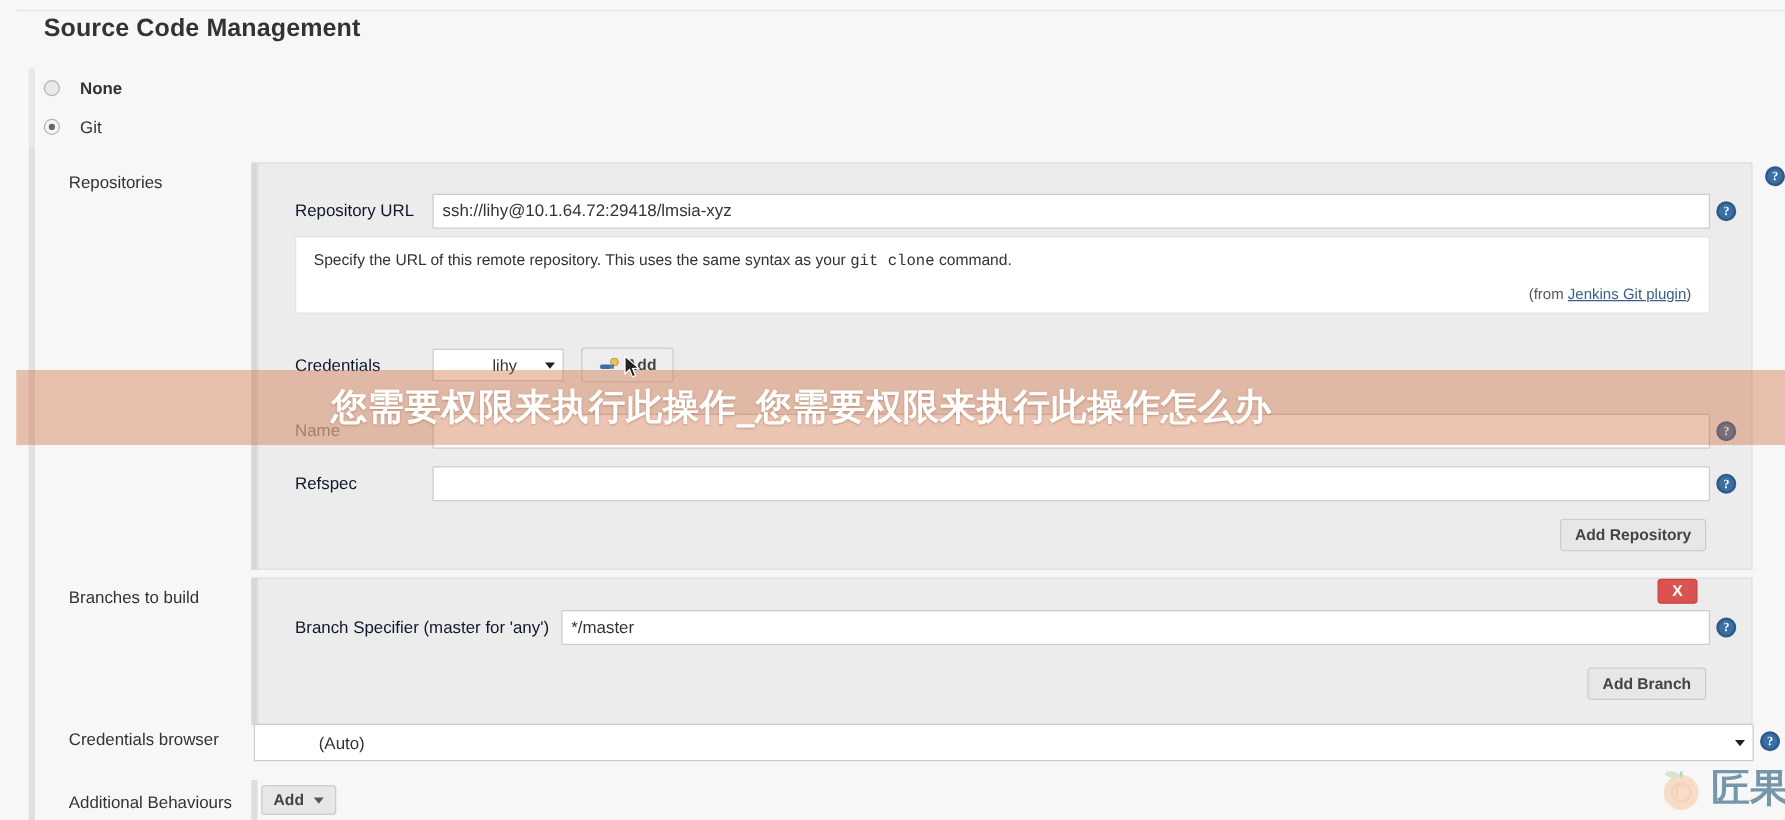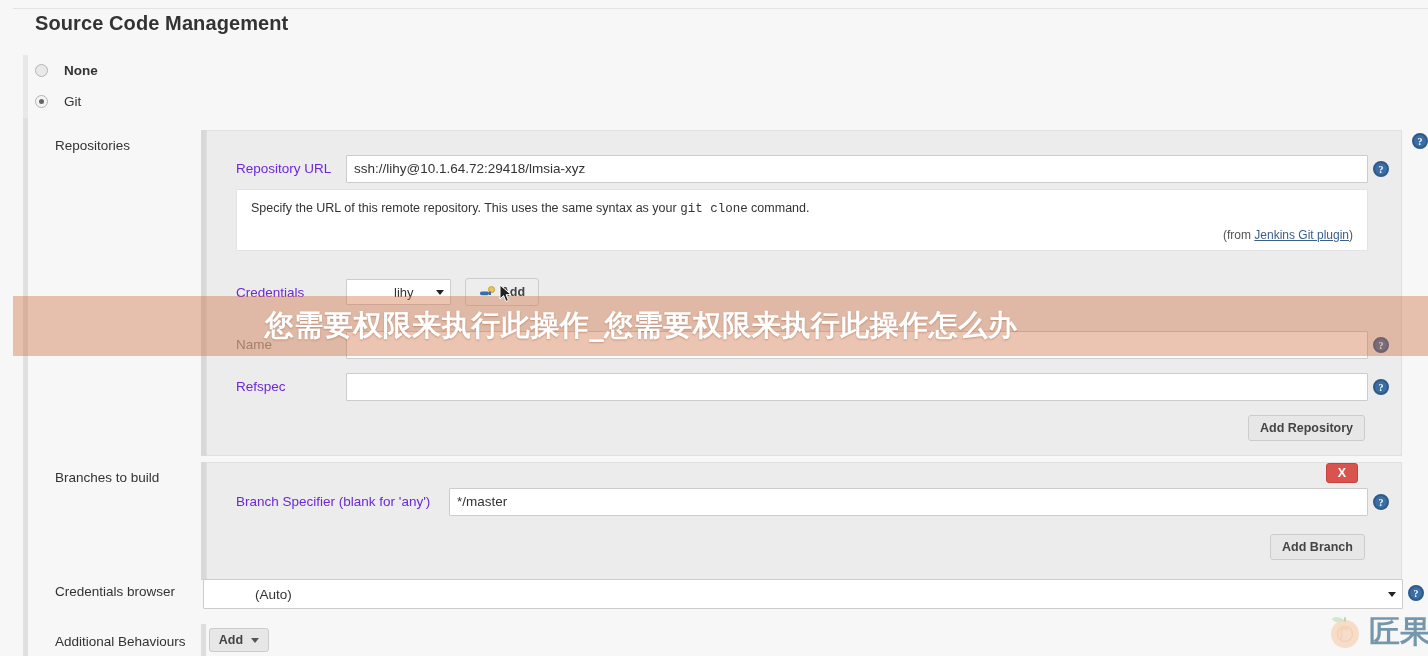--- a/index.html
+++ b/index.html
@@ -54,21 +54,21 @@
 
   
   .panel {
     position: absolute; background: #ececec; border: 1px solid #e0e0e0;
   }
   .panel-stripe {
     position: absolute; width: 5px; background: #d8d8d8;
   }
 
   .field-label {
-    position: absolute; font-size: 13.5px; color: #6d28d9; text-align: left;
+    position: absolute; font-size: 13.5px; color: #0f172a; text-align: left;
   }
   .field-label.muted { color: #8a8a8a; }
 
   input.txt {
     position: absolute;
     border: 1px solid #ccc; background: #fff;
     font-family: "Liberation Sans", sans-serif;
     font-size: 13.5px; color: #333;
     padding: 0 7px; height: 28px; line-height: 28px;
     outline: none; border-radius: 1px;
@@ -222,21 +222,21 @@
 
     <div class="btn" style="left:1220px; top:297px; width:117px; height:26px;">Add Repository</div>
 
     <div class="row-label" style="left:27px; top:352px;">Branches to build</div>
 
     <div class="panel-stripe" style="left:173px; top:344px; height:118px;"></div>
     <div class="panel" style="left:178px; top:344px; width:1196px; height:118px;"></div>
 
     <div class="btn red" style="left:1298px; top:345px; width:32px; height:20px;">X</div>
 
-    <div class="field-label" style="left:208px; top:376px;">Branch Specifier (blank for 'any')</div>
+    <div class="field-label" style="left:208px; top:376px;">Branch Specifier (master for 'any')</div>
     <input class="txt" style="left: 421px; top: 370px; width: 919px;" value="*/master">
     <div class="help-ico" style="left:1345px; top:376px;">?</div>
 
     <div class="btn" style="left:1242px; top:416px; width:95px; height:26px;">Add Branch</div>
 
     <div class="row-label" style="left:27px; top:466px;">Credentials browser</div>
     <div class="sel" style="left:175px; top:461px; width:1200px; height:30px; font-size:13.5px; padding-left:10px;">
       <span class="val">(Auto)</span>
       <span class="arrow"></span>
     </div>

